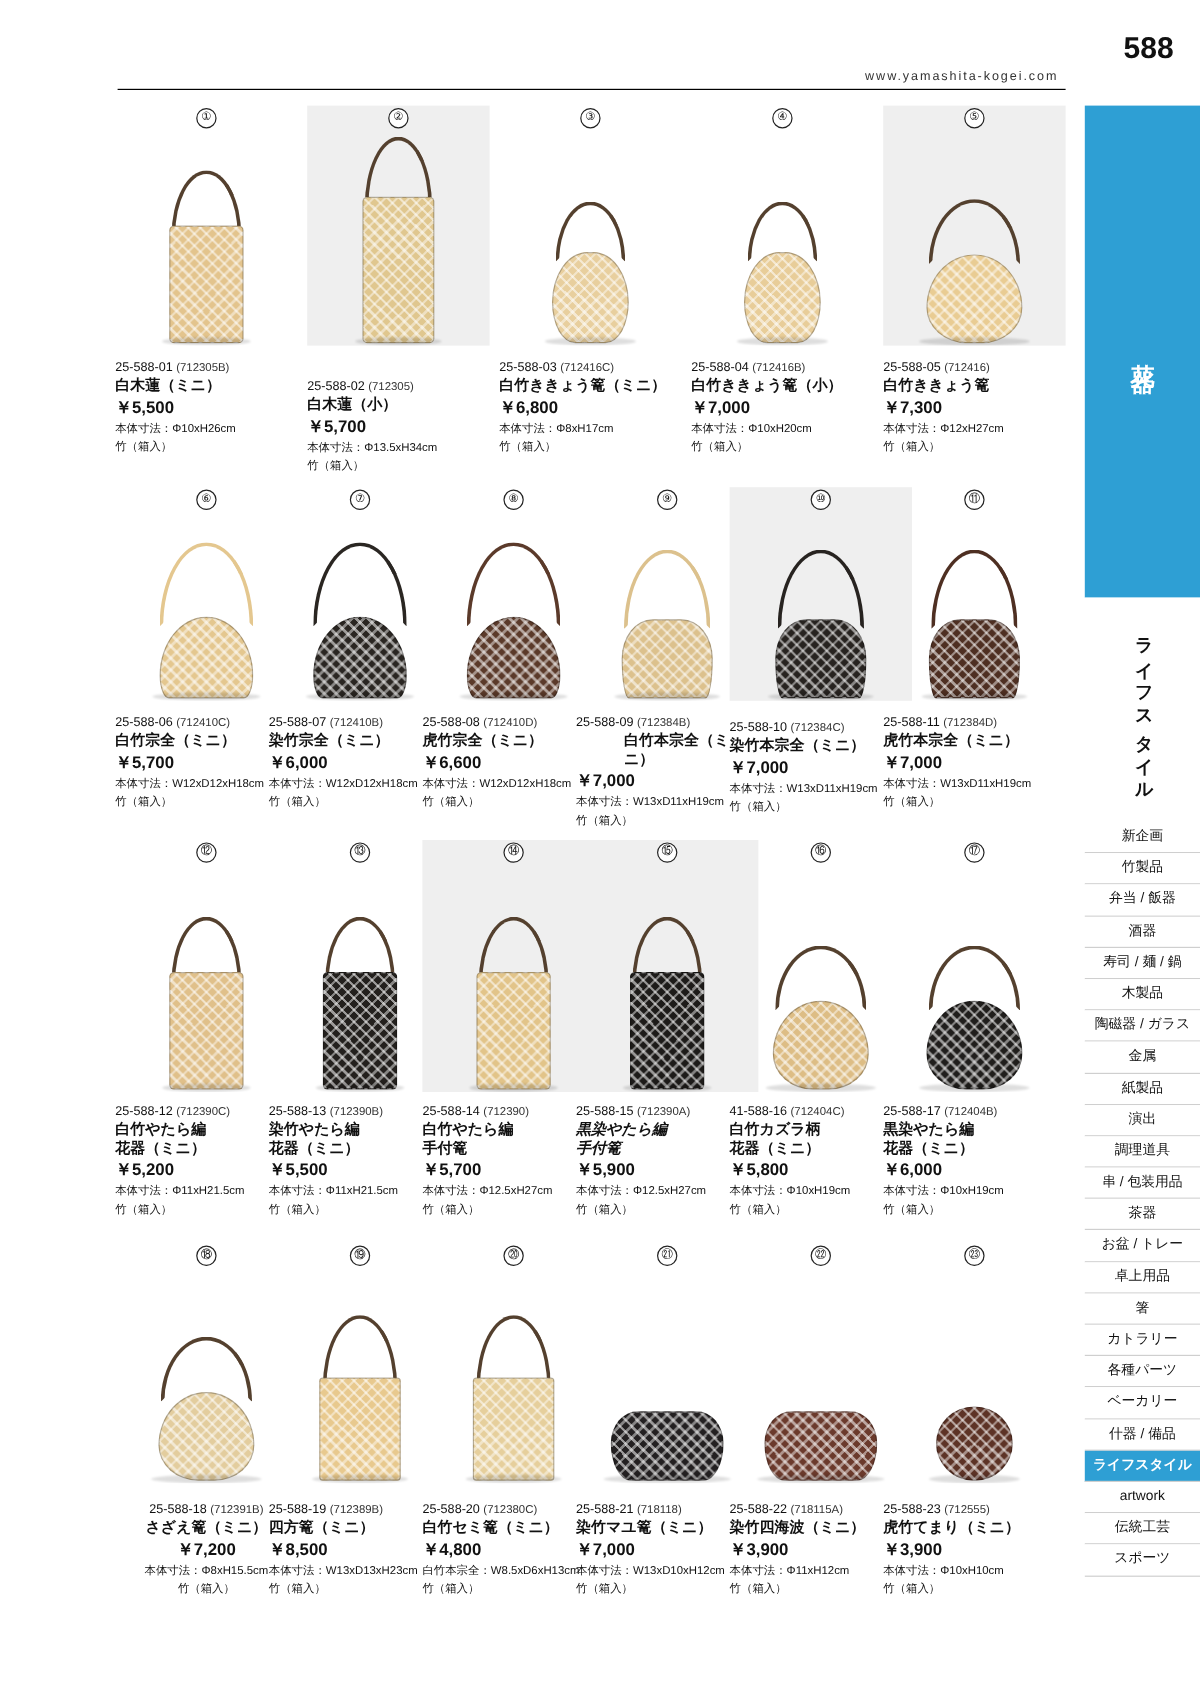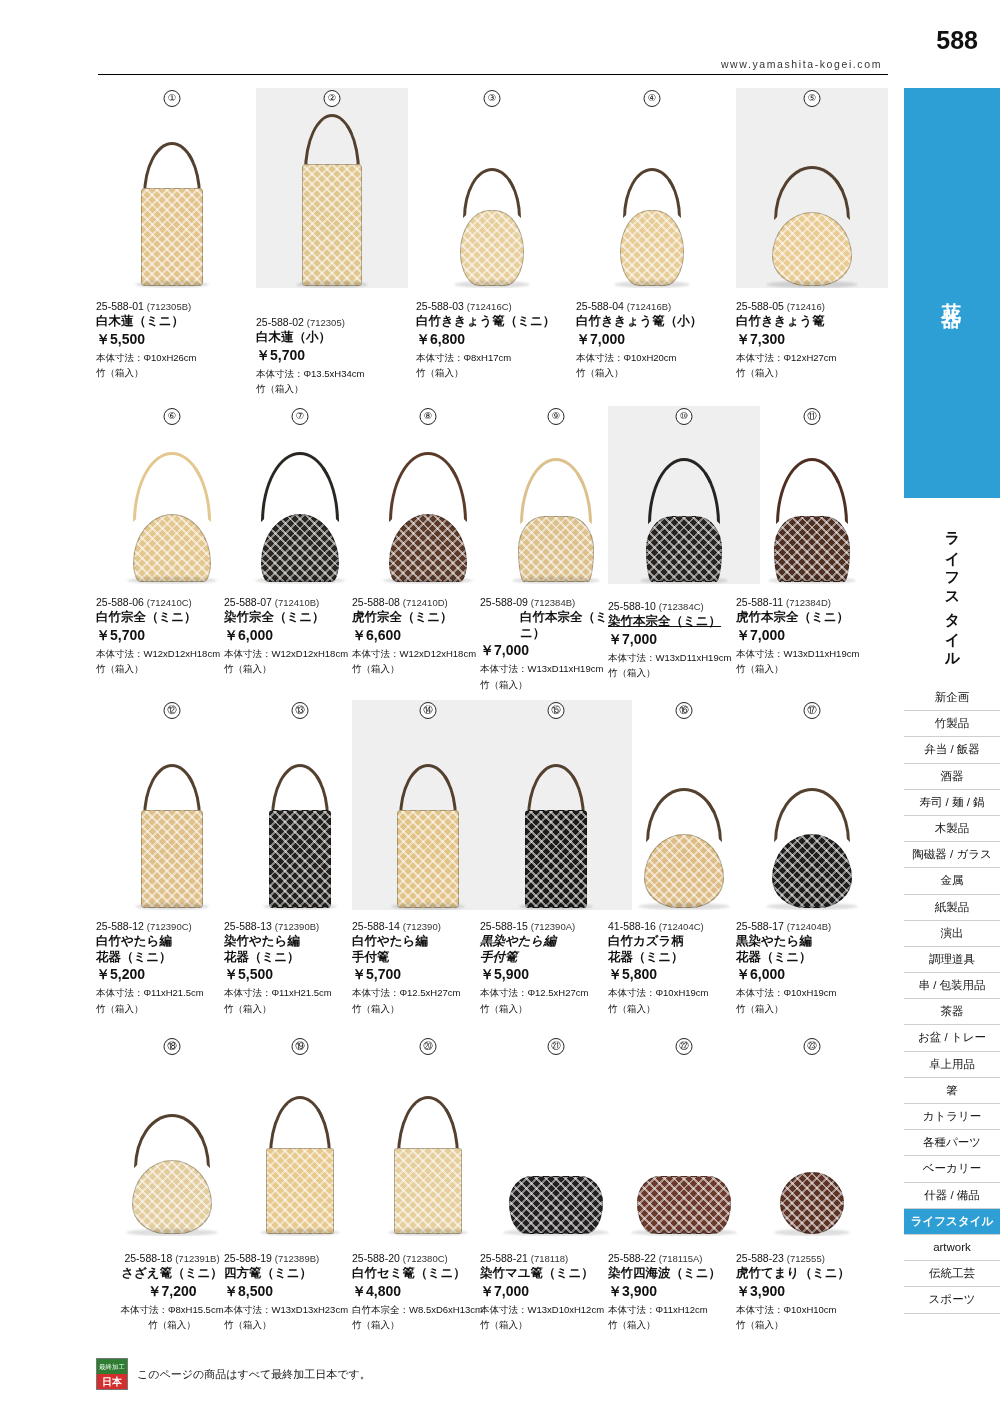--- a/index.html
+++ b/index.html
@@ -275,21 +275,21 @@
           <div class="photo shaded" style="height: 178px;">
             <div class="basket" style="width: 100%; height: 100%; position: relative;">
               <div class="handle" style="width: 66px; height: 60px; bottom: 60px; border-width: 3px; border-color: rgb(39, 35, 32) rgb(39, 35, 32) transparent;"></div>
               <div class="body" style="width: 74px; height: 64px; border-radius: 34% 34% 8% 8% / 50%; background-color: rgb(39, 35, 32);"></div>
               <div class="shadow" style="width: 88px;"></div>
             </div>
           </div>
           <div class="num-badge" style="top: 2px;">⑩</div>
           <div class="info" style="margin-top: 12px;">
             <div class="code-line"><span>25-588-10</span> <span class="paren">(712384C)</span></div>
-            <div class="pname" style="white-space: pre-line; text-decoration: underline;">染竹本宗全（ミニ）</div>
+            <div class="pname" style="white-space: pre-line;">染竹本宗全（ミニ）</div>
             <div class="price">￥7,000</div>
             <div class="spec">本体寸法：W13xD11xH19cm</div>
             <div class="spec">竹（箱入）</div>
           </div>
         </div>
         <div class="cell" style="left: 640px; top: 0px;">
           <div class="photo" style="height: 178px;">
             <div class="basket" style="width: 100%; height: 100%; position: relative;">
               <div class="handle" style="width: 66px; height: 60px; bottom: 60px; border-width: 3px; border-color: rgb(78, 47, 34) rgb(78, 47, 34) transparent;"></div>
               <div class="body" style="width: 74px; height: 64px; border-radius: 34% 34% 8% 8% / 50%; background-color: rgb(78, 47, 34);"></div>
@@ -547,21 +547,14 @@
         <div class="rail-item"><span>各種パーツ</span></div>
         <div class="rail-item"><span>ベーカリー</span></div>
         <div class="rail-item"><span>什器 / 備品</span></div>
         <div class="rail-item active"><span>ライフスタイル</span></div>
         <div class="rail-item"><span>artwork</span></div>
         <div class="rail-item"><span>伝統工芸</span></div>
         <div class="rail-item"><span>スポーツ</span></div>
       </div>
   </div>
 
-  <div class="footer">
-    <div class="jp-mark">
-      <div class="t">最終加工</div>
-      <div class="b">日本</div>
-    </div>
-    <div class="footer-text">このページの商品はすべて最終加工日本です。</div>
-  </div>
 
 </div>
 
 </body></html>

